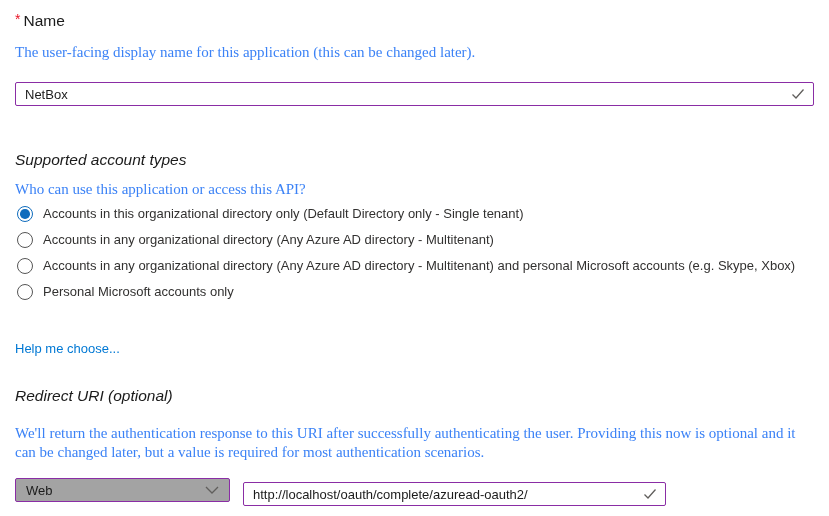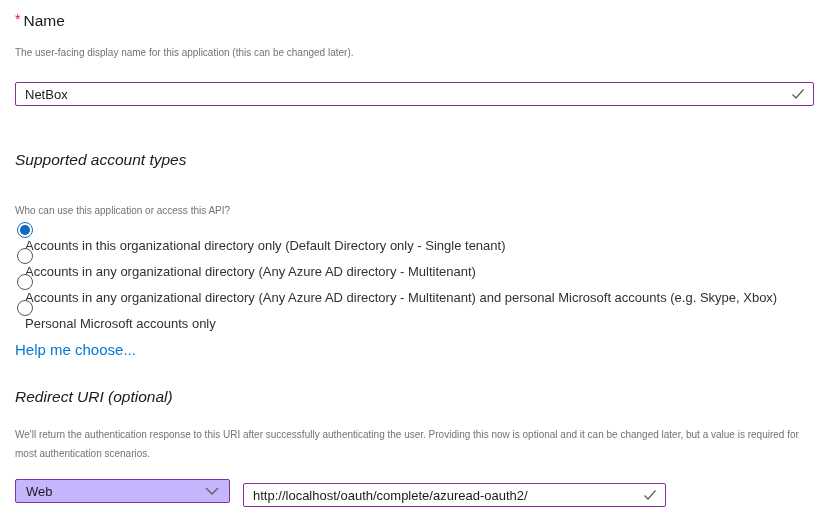--- a/index.html
+++ b/index.html
@@ -13,71 +13,71 @@
     width: 829px; height: 516px;
     padding: 11px 15px 4px 15px;
   }
   .field-label {
     font-size: 15.5px; line-height: 19px; color: #1b1b1b;
   }
   .req {
     color: #e81123; font-size: 14px; position: relative; top: -2px; margin-right: 3px;
   }
   .desc {
-    margin: 12px 0 0 0; font-size: 10px; line-height: 19px; color: #737373;
+    margin: 12px 0 0 0; font-size: 15px; line-height: 19px; color: #3b82f6; font-family: Liberation Serif, serif;
   }
   .text-input-wrap { position: relative; margin-top: 20px; }
   .text-input-wrap input {
     box-sizing: border-box; display: block;
     width: 100%; height: 24px;
     border: 1.5px solid #8A2DA5; border-radius: 2px;
     padding: 0 30px 0 9px;
     font-family: "Liberation Sans", "DejaVu Sans", sans-serif;
     font-size: 13px; color: #1b1b1b; background: #fff;
     outline: none;
   }
   .check-icon {
     position: absolute; right: 9px; top: 50%;
     transform: translateY(-50%); line-height: 0;
   }
   .section-heading {
     margin: 44px 0 0 0; font-size: 15.5px; font-weight: 400;
     line-height: 19px; color: #1b1b1b; font-style: italic;
   }
-  .question { margin-top: 32px; }
+  .question { margin-top: 11px; }
   .radio-group { margin-top: 2px; }
   .radio-row {
-    display: flex; align-items: flex-start; height: 26px; cursor: pointer; flex-direction: column;
+    display: flex; align-items: center; height: 26px; cursor: pointer;
   }
   .radio {
     box-sizing: border-box; flex: none;
     width: 16px; height: 16px; margin-left: 2px;
     border: 1px solid #565656; border-radius: 50%;
     position: relative; background: #fff;
   }
   .radio-row.selected .radio { border: 1.5px solid #0f6cbd; }
   .radio-row.selected .radio::after {
     content: ""; position: absolute; top: 2.2px; left: 2.2px; right: 2.2px; bottom: 2.2px;
     border-radius: 50%; background: #0f6cbd;
   }
   .radio-label { margin-left: 10px; font-size: 13px; line-height: 16px; color: #323130; }
   .help-link {
-    display: block; width: max-content; margin-top: 14px;
-    font-size: 15px; line-height: 19px; color: #0078d4;
+    display: block; width: max-content; margin-top: 34px;
+    font-size: 13px; line-height: 19px; color: #0078d4;
     text-decoration: none; cursor: pointer;
   }
   .redirect-heading { margin-top: 28px; }
   .redirect-desc { margin-top: 19px; width: 100%; }
   .uri-row { display: flex; align-items: center; margin-top: 12px; }
   .select {
     box-sizing: border-box; flex: none;
     width: 215px; height: 24px;
     border: 1.5px solid #8A2DA5; border-radius: 2px;
     display: flex; align-items: center;
-    padding: 0 10px; background: #c4b5fd;
+    padding: 0 10px; background: #a3a3a3;
     font-size: 13px; color: #1b1b1b; cursor: pointer;
   }
   .select .chev { margin-left: auto; line-height: 0; }
   .uri-input-wrap { position: relative; width: 423px; margin-top: 8px; margin-left: 13px; }
 </style>
 </head>
 <body>
 
 <div class="page">
 

